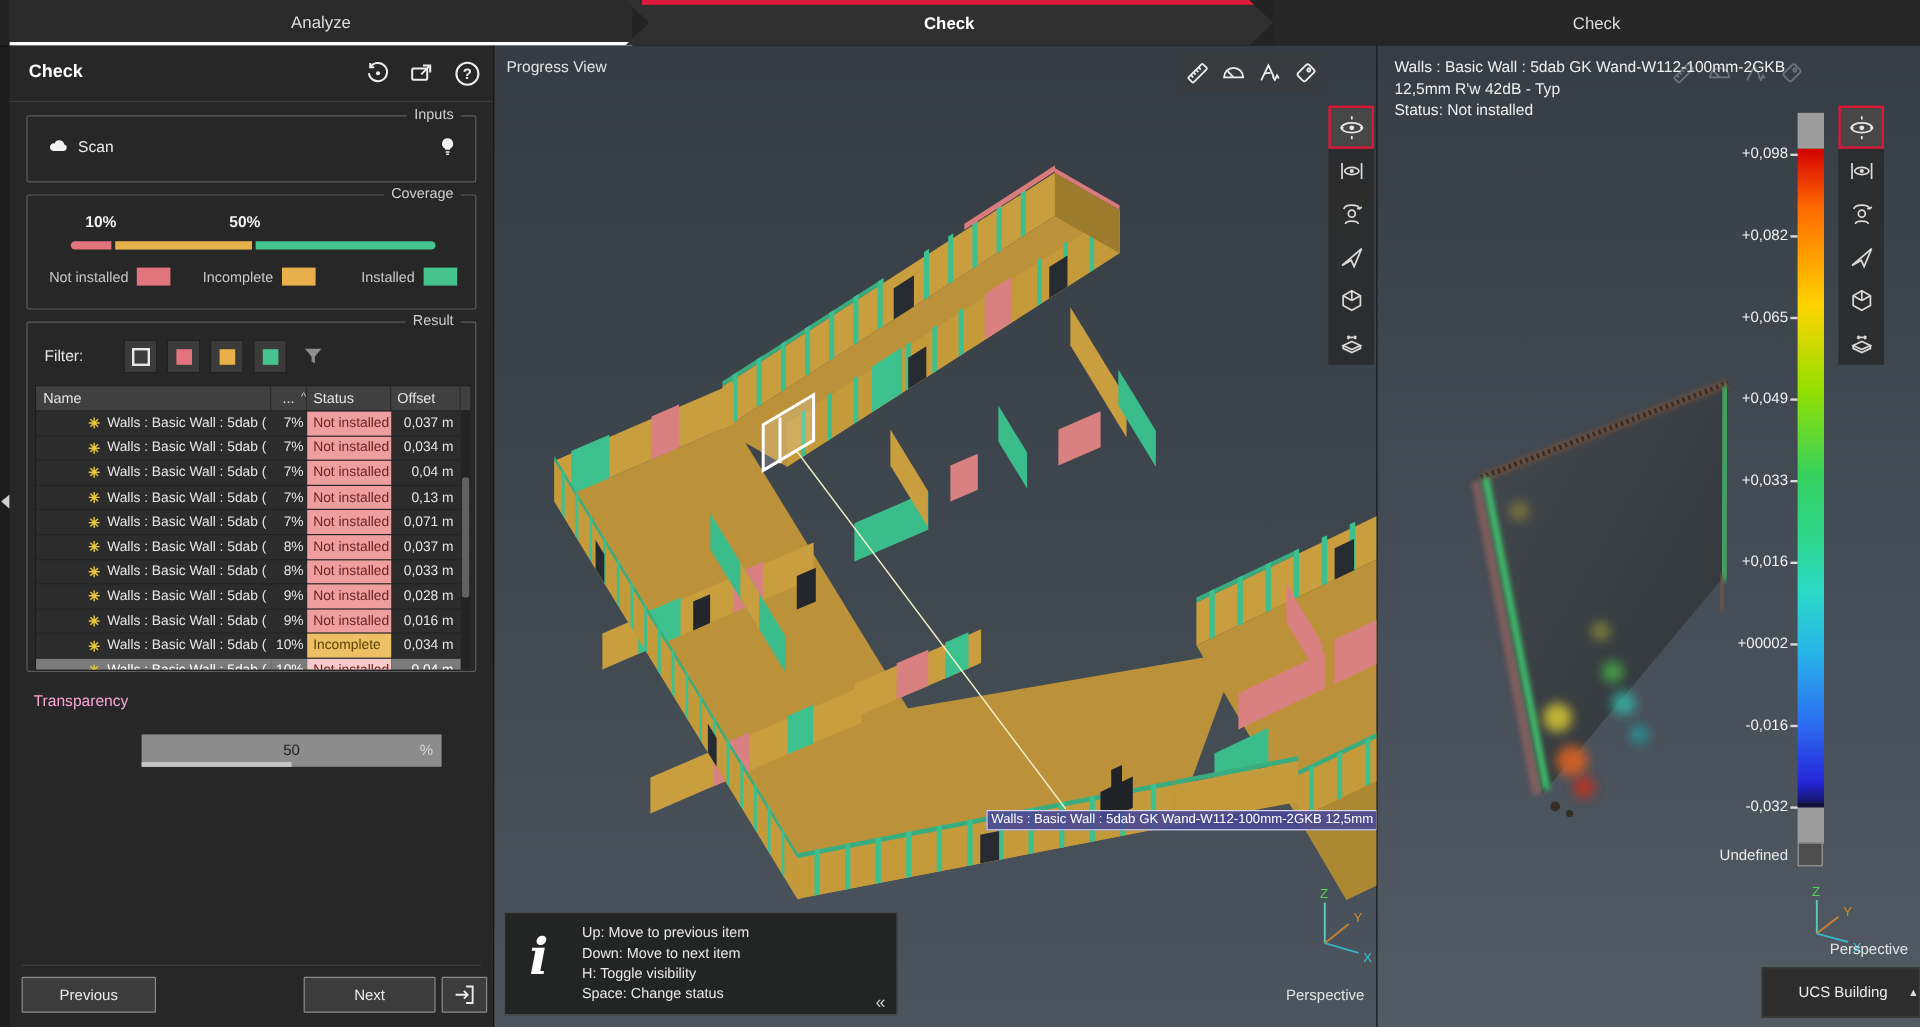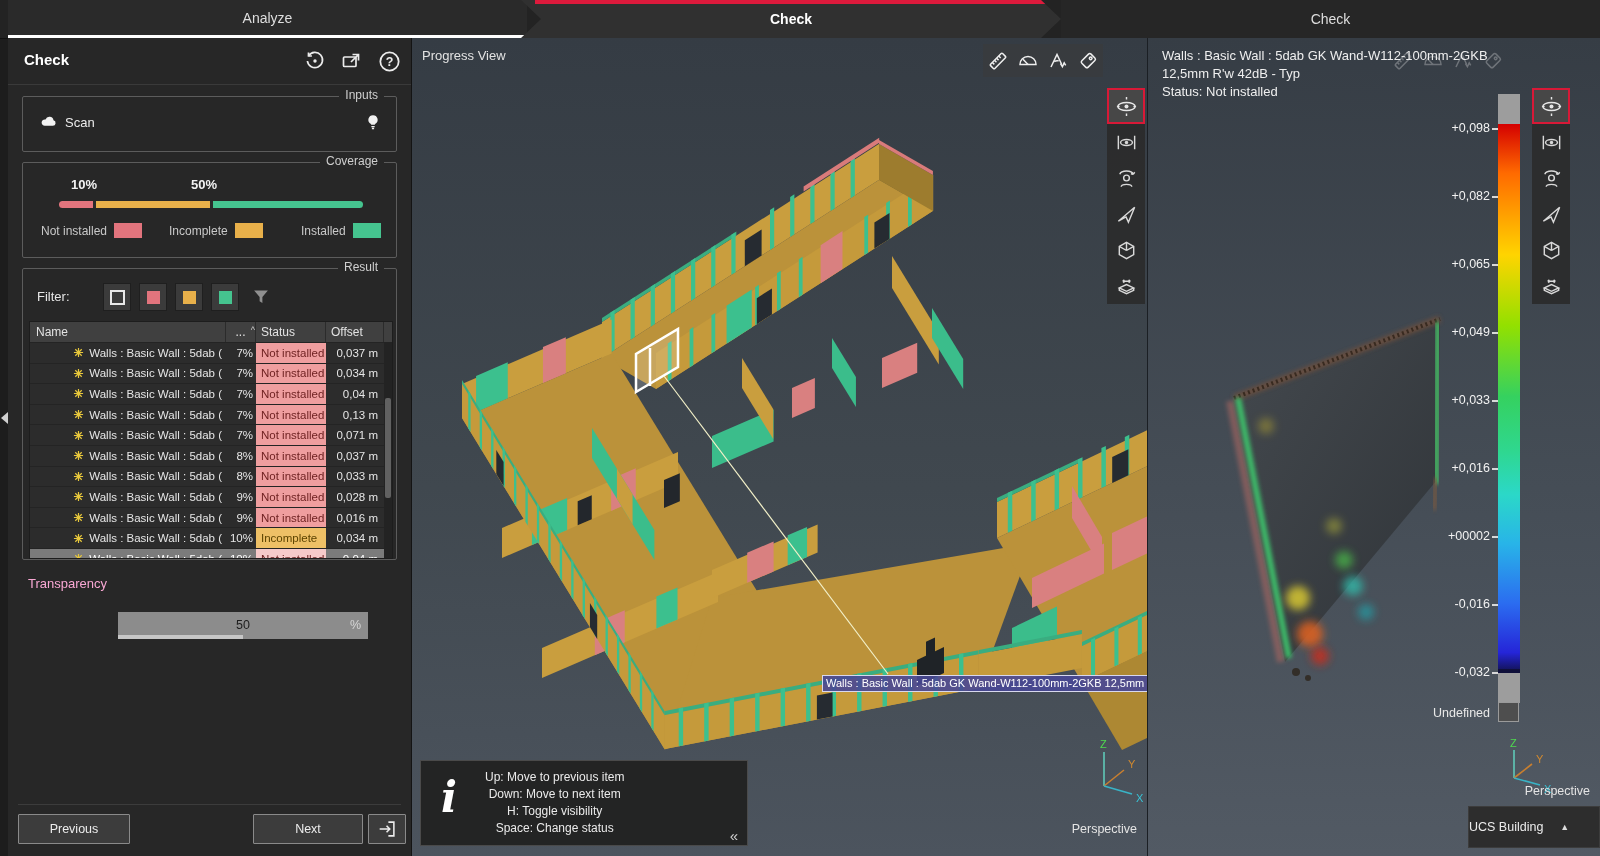--- a/index.html
+++ b/index.html
@@ -90,21 +90,21 @@
   .ntoolbar{position:absolute;top:50px;width:38px;background:rgba(42,42,42,.88);display:flex;flex-direction:column;}
   .vp .ntoolbar{right:2px;}
   .ntool{width:38px;height:36px;display:flex;align-items:center;justify-content:center;cursor:pointer;box-sizing:border-box;}
   .ntool.active{border:2px solid #d81937;background:#474747;}
   .vp-tooltip{position:absolute;left:410px;top:637px;width:326px;height:17px;line-height:15px;font-size:11px;
       background:rgba(72,72,150,.9);border:1px solid #d8d8ee;color:#ffffff;white-space:nowrap;overflow:hidden;
       padding:0 3px;box-sizing:border-box;}
   .vp-info{position:absolute;left:8px;top:722px;width:328px;height:86px;background:rgba(32,32,32,.93);border:1px solid #4a4a4a;box-sizing:border-box;}
   .i-glyph{position:absolute;left:20px;top:16px;font-family:"DejaVu Serif",serif;font-style:italic;font-weight:bold;
       font-size:42px;line-height:42px;color:#ffffff;}
-  .vp-info .lines{position:absolute;left:64px;top:8px;font-size:12px;line-height:17px;color:#eaeaea;text-align:center;}
+  .vp-info .lines{position:absolute;left:64px;top:8px;font-size:12px;line-height:17px;color:#eaeaea;}
   .vp-info .collapse2{position:absolute;right:9px;bottom:1px;font-size:15px;color:#cfcfcf;cursor:pointer;}
   .persp{position:absolute;font-size:12.5px;color:#e4e4e4;}
   .vp .persp{right:10px;top:784px;}
   .triad{position:absolute;}
   
   .rp{position:absolute;left:1148px;top:38px;width:452px;height:818px;overflow:hidden;
       background:linear-gradient(180deg,#363d45 0%,#454d56 55%,#525a64 100%);}
   .rp-head{position:absolute;left:14px;top:9px;font-size:13px;line-height:18px;color:#efefef;max-width:360px;}
   .rp-ghost{position:absolute;left:240px;top:6px;width:120px;height:33px;display:flex;align-items:center;justify-content:space-around;opacity:.3;}
   .rp .ntoolbar{left:384px;}
@@ -113,21 +113,21 @@
   .grad{width:22px;height:545px;background:linear-gradient(180deg,
         #d40000 0%,#ff6a00 9%,#ffd400 24%,#93e000 37%,#35d15f 50%,#2fd78f 60%,
         #2bd8c8 68%,#28b4e8 77%,#2b6cf0 88%,#2525d8 97%,#151565 100%);}
   .darkline{width:22px;height:4px;background:#10103a;}
   .tick-label{position:absolute;right:110px;font-size:12.5px;color:#f2f2f2;}
   .tick-mark{position:absolute;left:344px;width:6px;height:2px;background:#d8d8d8;}
   .undef-label{position:absolute;right:110px;top:668px;font-size:12.5px;color:#e8e8e8;}
   .undef-sw{position:absolute;left:350px;top:664px;width:21px;height:20px;background:#4e4e4e;border:1px solid #9a9a9a;box-sizing:border-box;}
   .rp .persp{right:10px;top:746px;}
   .ucs{position:absolute;left:320px;top:768px;width:132px;height:42px;background:#2d2d2d;border:1px solid #3c3c3c;
-      display:flex;align-items:center;justify-content:flex-start;gap:17px;font-size:12.5px;color:#ececec;cursor:pointer;box-sizing:border-box;}
+      display:flex;align-items:center;justify-content:flex-end;gap:17px;font-size:12.5px;color:#ececec;cursor:pointer;box-sizing:border-box;}
   .ucs .up{font-size:9px;color:#dcdcdc;}
 </style>
 </head>
 <body>
 
 <div class="app">
 
   <div class="topbar">
     <div class="tab tab-analyze">
         <span>Analyze</span>

